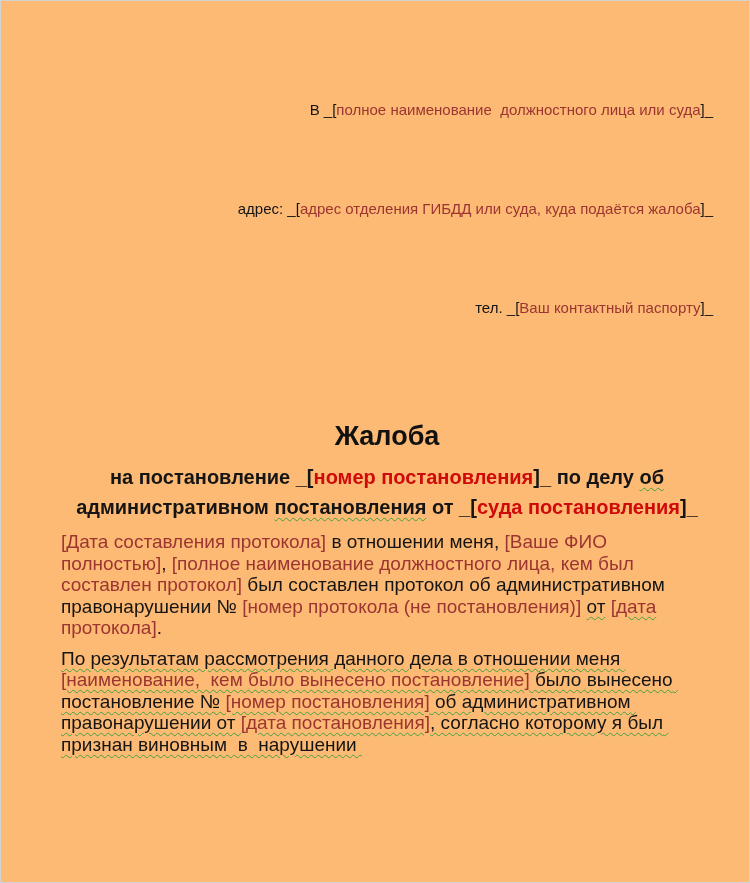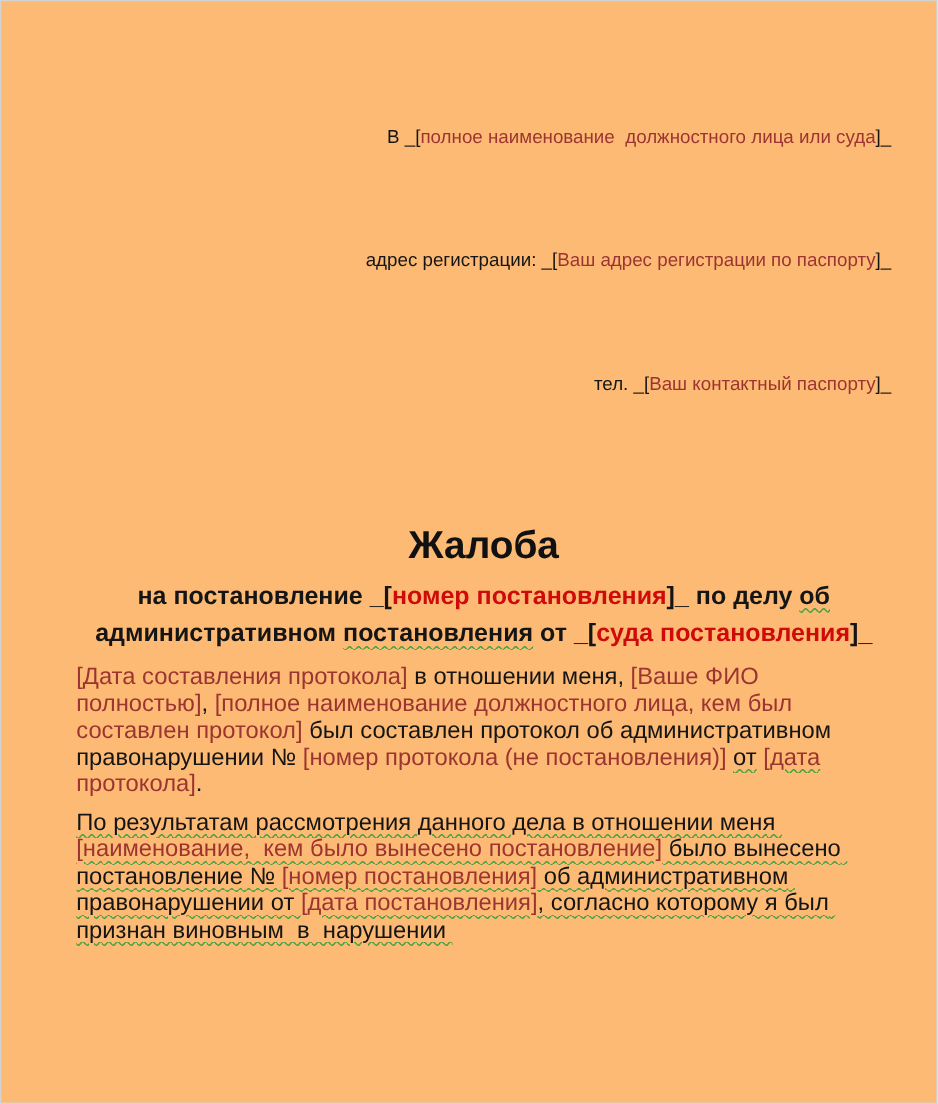--- a/index.html
+++ b/index.html
@@ -7,21 +7,21 @@
   .page{
     width:750px;height:883px;box-sizing:border-box;
     border:1px solid #d3d3d3;background:#fdba74;
     padding:26px 36px 0 60px;overflow:hidden;
   }
   
   .addr{text-align:right;font-size:15px;line-height:33px;white-space:pre-wrap;}
   .addr-line{white-space:pre-wrap;}
   
   .doc-title{
-    text-align:center;font-size:31px;font-weight:bold;color:#111;
+    text-align:center;font-size:27px;font-weight:bold;color:#111;
     margin:28px 0 8px;line-height:36px;
   }
   .doc-subtitle{
     text-align:center;font-weight:bold;font-size:20px;line-height:30px;
     margin:0 0 2px;white-space:pre-wrap;
   }
   
   p.body{font-size:19px;line-height:21.5px;margin:9px 0;white-space:pre-wrap;}
   .dr{color:#9c3532;}              
   .br{color:#cf0a0a;}
@@ -29,21 +29,21 @@
   .rw{text-decoration:underline wavy #e03030 1px;text-underline-offset:3px;}
   .gw-all{text-decoration:underline wavy #3fa23f 1px;text-underline-offset:3px;}
 </style>
 </head>
 <body>
 
 <div class="page">
 
   <div class="addr">
     <div class="addr-line"><span>В _[</span><span class="dr">полное наименование  должностного лица или суда</span><span>]_</span></div>
-    <div class="addr-line"><span>адрес регистрации: _[</span><span class="dr">Ваш адрес регистрации по паспорту</span><span>]_</span></div>
+    <div class="addr-line"><span>адрес: _[</span><span class="dr">адрес отделения ГИБДД или суда, куда подаётся жалоба</span><span>]_</span></div>
     <div class="addr-line"><span>тел. _[</span><span class="dr">Ваш контактный паспорту</span><span>]_</span></div>
   </div>
 
   <div class="doc-title">Жалоба</div>
 
   <div class="doc-subtitle"><span>на постановление </span><span>_[</span><span class="br">номер постановления</span><span>]_</span><span> по делу </span><span class="gw">об</span><br><span>административном </span><span class="gw">постановления</span><span> от </span><span>_[</span><span class="br">суда постановления</span><span>]_</span></div>
 
   <p class="body"><span class="dr">[Дата составления протокола]</span><span> в отношении меня, </span><span class="dr">[Ваше ФИО полностью]</span><span>, </span><span class="dr">[полное наименование должностного лица, кем был составлен протокол]</span><span> был составлен протокол об административном правонарушении № </span><span class="dr">[номер протокола (не постановления)]</span><span> </span><span class="gw">от</span><span> </span><span class="dr">[</span><span class="dr gw">дата</span><span class="dr"> протокола]</span><span>.</span></p>
 
   <p class="body gw-all"><span>По результатам рассмотрения данного дела в отношении меня </span><span class="dr">[наименование,  кем было вынесено постановление]</span><span> было вынесено постановление № </span><span class="dr">[номер постановления]</span><span> об административном правонарушении от </span><span class="dr">[дата постановления]</span><span>, согласно которому я был признан виновным  в  нарушении </span></p>

